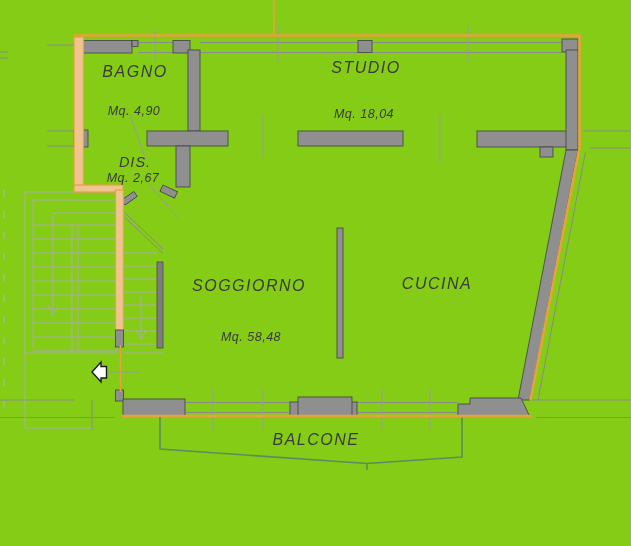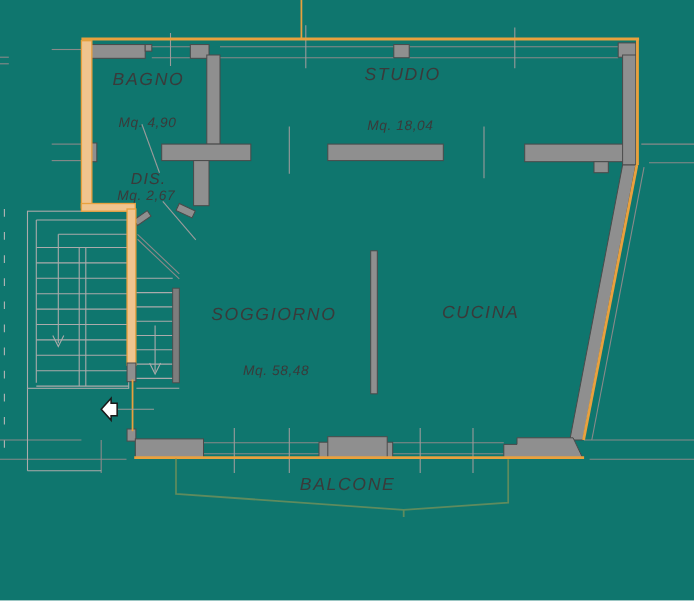--- a/index.html
+++ b/index.html
@@ -1,19 +1,19 @@
 <!DOCTYPE html>
 <html style="--accent-orange: #E8A13E; --wall-tan: #F0C48E; --wall-gray: #8F8F8F; --wall-stroke: #4A4A4A; --line-gray: #9B9B9B; --stair-gray: #ABABAB; --balcony-green: #5E8B5E; --text-color: #3A3A3A;"><head>
 <meta charset="utf-8">
 <style>
   html,body{margin:0;padding:0;background:#ffffff;}
   .canvas{
     position:relative;
     width:631px;height:546px;
-    background:#0f766e;
+    background:#84cc16;
     font-family:"Liberation Sans",sans-serif;
     overflow:hidden;
   }
   svg{display:block;}
   
   .wall      {fill:var(--wall-gray);stroke:var(--wall-stroke);stroke-width:0.9;}
   .wall-dark {fill:#7D7D7D;stroke:var(--wall-stroke);stroke-width:0.8;}
   .tan       {fill:var(--wall-tan);stroke:var(--accent-orange);stroke-width:1.2;}
   .orange    {stroke:var(--accent-orange);stroke-width:2.6;fill:none;stroke-linecap:butt;}
   .orange-thin{stroke:var(--accent-orange);stroke-width:1.6;fill:none;}

